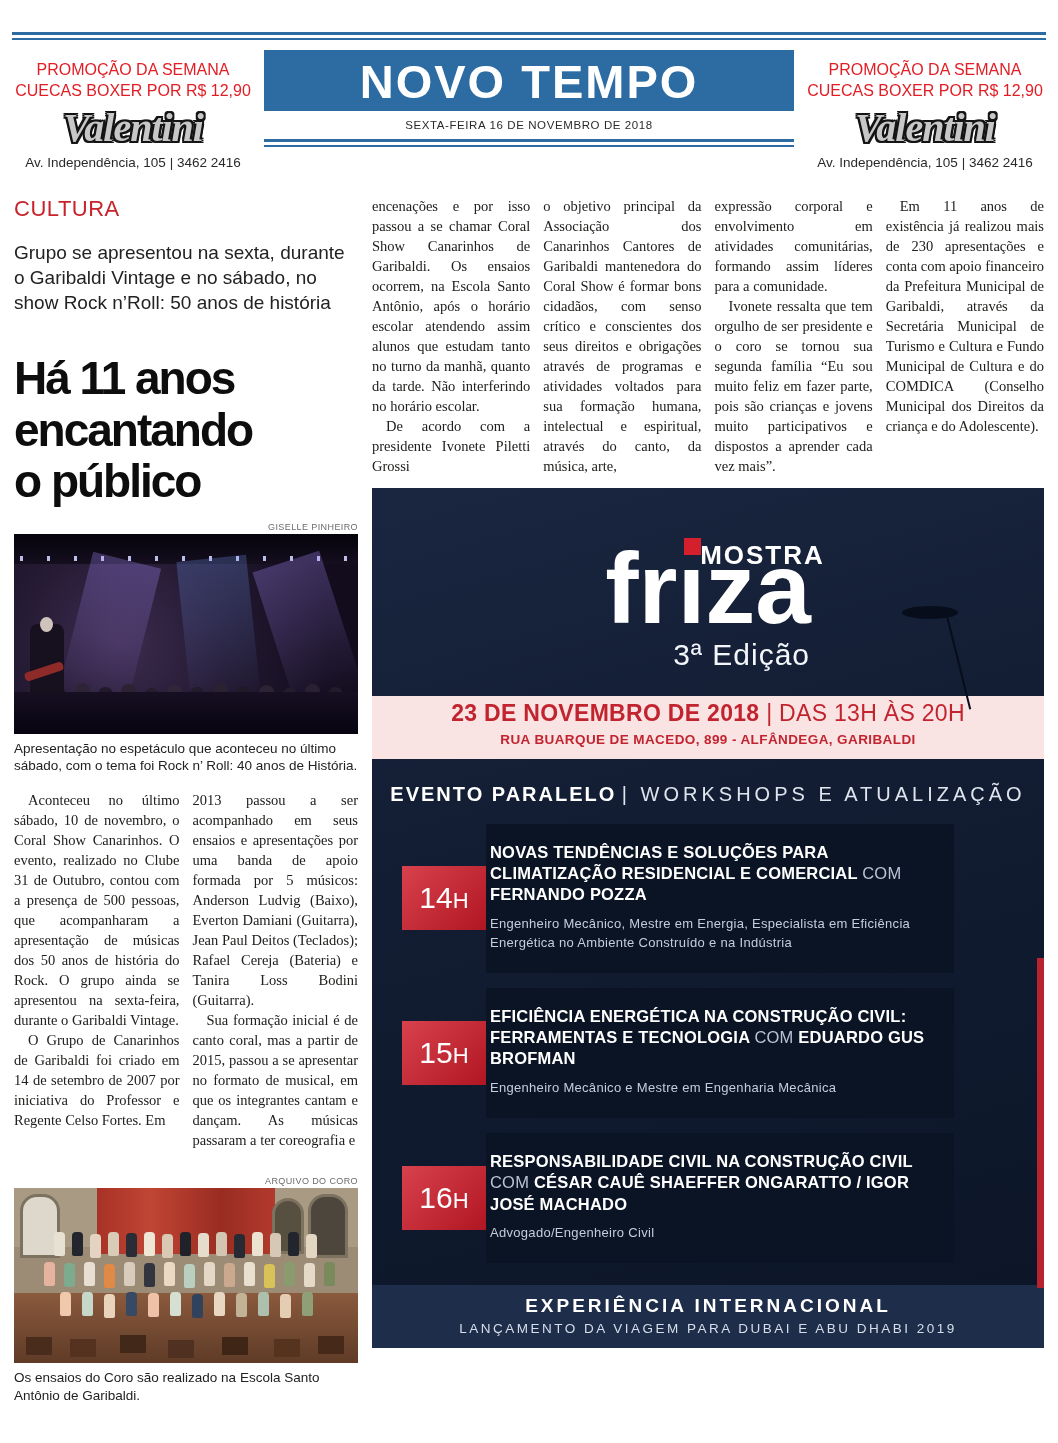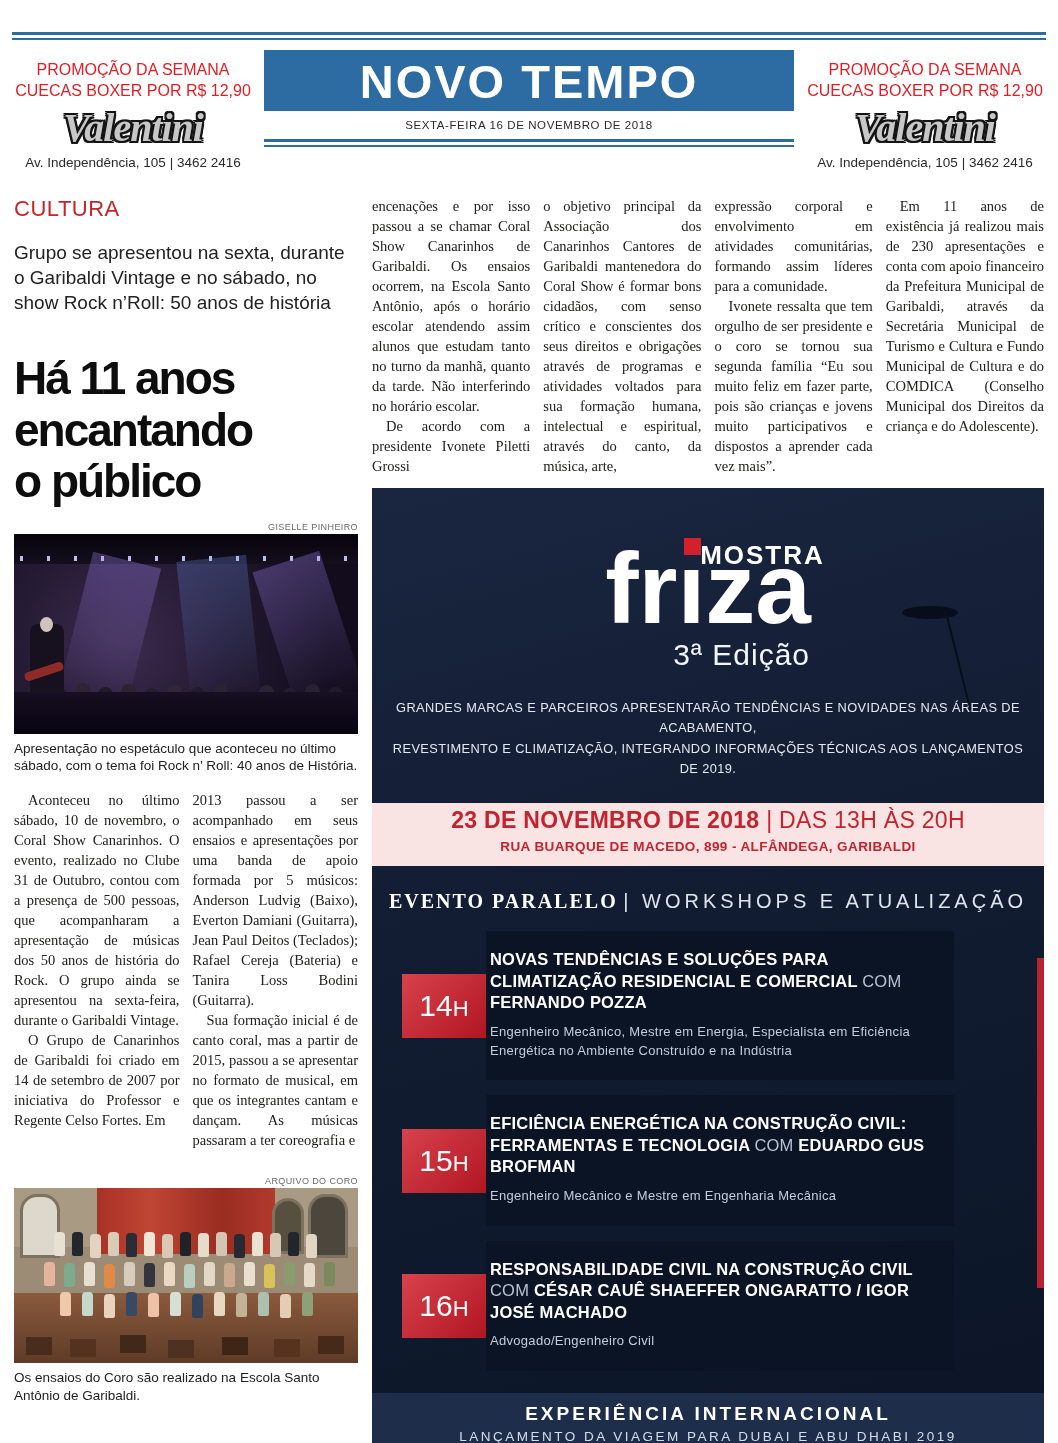--- a/index.html
+++ b/index.html
@@ -89,21 +89,21 @@
   .friza-word{font-size:100px;font-weight:700;letter-spacing:0;line-height:.88;}
   .logo-dot-icon{position:absolute;left:79px;top:-6px;width:17px;height:17px;background:#d41f2c;}
   .mostra{position:absolute;right:-14px;top:-4px;font-size:26px;font-weight:700;letter-spacing:2px;}
   .edition{font-size:30px;font-weight:400;letter-spacing:1px;color:#f2f5fa;margin:6px 0 0 68px;}
   .ad-tagline{text-align:center;font-size:12.8px;letter-spacing:.4px;line-height:1.6;color:#e4e9f2;margin-top:26px;}
   .ad-dateband{background:#fae3e3;text-align:center;padding:4px 8px 12px;}
   .ad-date{color:#c2242f;font-size:23px;font-weight:700;letter-spacing:.3px;}
   .ad-date .light{font-weight:400;}
   .ad-address{color:#c2242f;font-size:13.5px;font-weight:700;letter-spacing:.4px;margin-top:5px;}
   .ad-parallel{text-align:center;color:#fff;margin:24px 0 18px;font-size:20px;}
-  .ad-parallel .bold{font-weight:700;letter-spacing:2px;font-family:Liberation Serif, serif;}
+  .ad-parallel .bold{font-weight:700;letter-spacing:2px;}
   .ad-parallel .light{font-weight:400;letter-spacing:4px;color:#dfe5ee;}
   .session{display:flex;align-items:center;margin:0 0 15px 30px;}
   .session-time{width:84px;flex:none;text-align:center;padding:15px 0;color:#fff;font-size:30px;font-weight:400;
                 background:linear-gradient(135deg,#d8424c,#b01622);}
   .session-time .h{font-size:22px;}
   .session-panel{width:468px;background:#0a1424;padding:18px 4px 20px;box-sizing:border-box;color:#fff;}
   .session-title{font-size:16.5px;font-weight:700;line-height:1.3;letter-spacing:.2px;}
   .session-title .com{font-weight:400;color:#b9c3d4;}
   .session-sub{margin-top:9px;font-size:13px;font-weight:400;color:#c4cddc;letter-spacing:.3px;line-height:1.45;}
   .ad-strip{position:absolute;right:0;top:470px;width:7px;height:330px;background:#b72430;}
@@ -214,24 +214,20 @@
 
       <div class="friza-ad">
         <div class="ad-hero">
           <span class="lamp-icon"></span>
           <div class="friza-logo">
             <span class="mostra">MOSTRA</span>
             <span class="logo-dot-icon"></span>
             <div class="friza-word">frıza</div>
             <div class="edition">3ª Edição</div>
           </div>
-          <div class="ad-tagline">
-            <div>GRANDES MARCAS E PARCEIROS APRESENTARÃO TENDÊNCIAS E NOVIDADES NAS ÁREAS DE ACABAMENTO,</div>
-            <div>REVESTIMENTO E CLIMATIZAÇÃO, INTEGRANDO  INFORMAÇÕES TÉCNICAS AOS LANÇAMENTOS DE 2019.</div>
-          </div>
         </div>
 
         <div class="ad-dateband">
           <div class="ad-date">
             <span class="bold">23 DE NOVEMBRO DE 2018</span>
             <span class="light">| DAS 13H ÀS 20H</span>
           </div>
           <div class="ad-address">RUA BUARQUE DE MACEDO, 899 - ALFÂNDEGA, GARIBALDI</div>
         </div>
 

